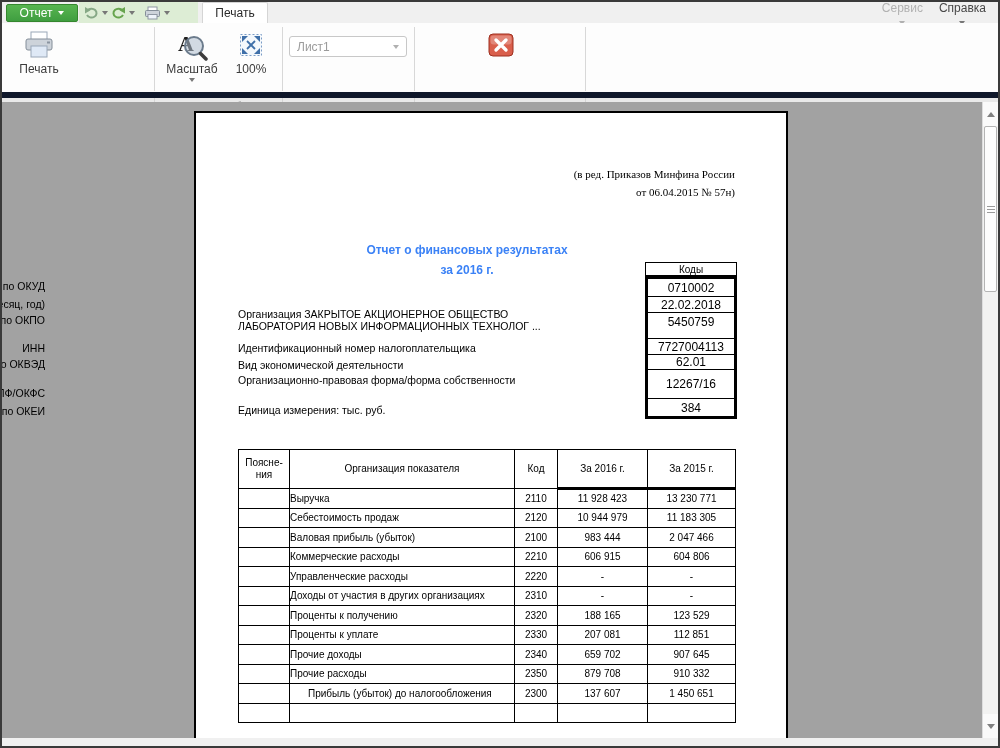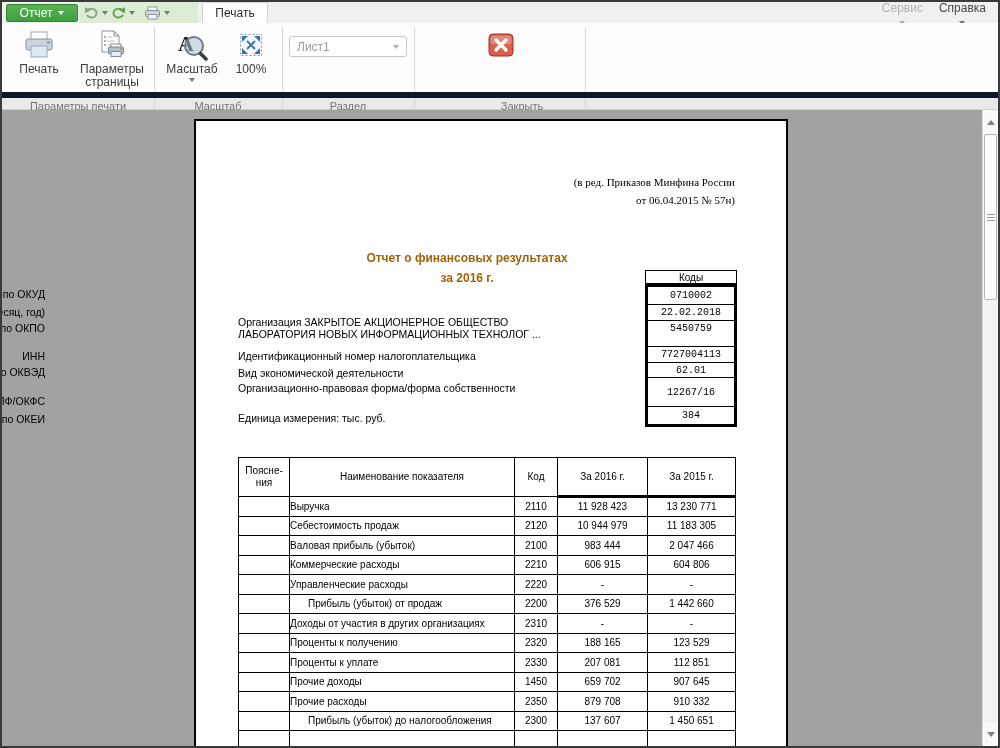--- a/index.html
+++ b/index.html
@@ -39,28 +39,28 @@
   .combo{
     position:absolute;left:287px;top:13px;width:118px;height:21px;background:#fff;
     border:1px solid #c8c8c8;border-radius:3px;display:flex;align-items:center;
     padding:0 7px;font-size:12px;color:#9b9b9b;justify-content:space-between;
   }
   
   .groupbar{position:absolute;left:0;top:90px;width:996px;height:18px;background:#e9e9e9;border-top:6px solid #0f172a;border-bottom:1px solid #cfcfcf;font-size:11px;color:#757575;}
   .gl{position:absolute;top:0;height:16px;display:flex;align-items:center;justify-content:center;}
   .gsep{position:absolute;top:0;width:1px;height:18px;background:#d4d4d4;}
   
-  .viewport{position:absolute;left:0;top:108px;width:996px;height:636px;background:#a2a2a2;overflow:hidden;}
+  .viewport{position:absolute;left:0;top:100px;width:996px;height:636px;background:#a2a2a2;overflow:hidden;}
   .page{position:absolute;left:192px;top:9px;width:594px;height:1000px;background:#fff;border:2px solid #000;}
   .note{position:absolute;right:51px;font-family:"Liberation Serif",serif;font-size:11px;color:#000;text-align:right;}
-  .doc-title{position:absolute;left:42px;width:458px;text-align:center;font-size:12px;font-weight:bold;color:#a16207;}
+  .doc-title{position:absolute;left:42px;width:458px;text-align:center;font-size:12px;font-weight:bold;color:#3b82f6;}
   .leftlbl{position:absolute;left:42px;font-size:10.5px;color:#000;line-height:12px;}
   .codes-header{position:absolute;left:449px;top:149px;width:92px;height:14px;border:1px solid #000;display:flex;align-items:center;justify-content:center;font-size:10px;}
   .codes-box{position:absolute;left:449px;top:163px;width:92px;border:3px solid #000;}
-  .codes-row{border-bottom:1px solid #000;display:flex;justify-content:center;font-size:10px;font-family:Liberation Mono, monospace;}
+  .codes-row{border-bottom:1px solid #000;display:flex;justify-content:center;font-size:12px;}
   .codes-row:last-child{border-bottom:none;}
   .codes-labels{position:absolute;}
   .code-lbl{position:absolute;right:151px;width:300px;text-align:right;font-size:10.5px;}
   
   table.fin{position:absolute;left:42px;top:336px;border-collapse:collapse;table-layout:fixed;width:497px;font-size:10px;color:#000;}
   table.fin th,table.fin td{border:1px solid #000;padding:0;overflow:hidden;}
   table.fin th{height:39px;font-weight:normal;text-align:center;vertical-align:middle;white-space:pre-line;line-height:12px;}
   table.fin td{height:19.5px;vertical-align:middle;}
   td.c-name{text-align:left;padding-left:6px;}
   td.c-name.indent{padding-left:18px;}
@@ -129,39 +129,20 @@
     <div class="rbtn" style="left:8px;width:58px;">
       <span class="icon">
         <svg width="34" height="30" viewBox="0 0 34 30">
           <rect x="9" y="2" width="16" height="8" fill="#ffffff" stroke="#9aa7b8"></rect>
           <rect x="4" y="9" width="26" height="11" rx="2" fill="#cdd3da" stroke="#848e99"></rect>
           <rect x="9" y="16" width="16" height="11" fill="#dfe9f6" stroke="#9aa7b8"></rect>
           <rect x="25" y="11.5" width="3" height="2" fill="#8a94a0"></rect>
         </svg>
       </span>
       <span class="lbl">Печать</span>
-    </div>
-    <div class="rbtn" style="left:68px;width:84px;">
-      <span class="icon">
-        <svg width="32" height="30" viewBox="0 0 32 30">
-          <path d="M6 1 h12 l5 5 v16 h-17 z" fill="#ffffff" stroke="#8a94a0"></path>
-          <path d="M18 1 l5 5 h-5 z" fill="#dfe5ec" stroke="#8a94a0"></path>
-          <rect x="8" y="6" width="2" height="2" fill="#a6b0bc"></rect>
-            <rect x="11.5" y="6.5" width="5" height="1" fill="#b9c2cc"></rect>
-          <rect x="8" y="10" width="2" height="2" fill="#a6b0bc"></rect>
-            <rect x="11.5" y="10.5" width="7" height="1" fill="#b9c2cc"></rect>
-          <rect x="8" y="14" width="2" height="2" fill="#a6b0bc"></rect>
-            <rect x="11.5" y="14.5" width="6" height="1" fill="#b9c2cc"></rect>
-          <rect x="15" y="14" width="10" height="3.5" fill="#ffffff" stroke="#848e99"></rect>
-          <rect x="12.5" y="17" width="15" height="7" rx="1.5" fill="#b9bfc7" stroke="#7a838c"></rect>
-          <rect x="15" y="21.5" width="10" height="5" fill="#e6edf6" stroke="#848e99"></rect>
-          <circle cx="25.5" cy="19" r="0.9" fill="#5d9e52"></circle>
-        </svg>
-      </span>
-      <span class="lbl" style="width:78px;">Параметры страницы</span>
     </div>
     <div class="rsep" style="left:152px;"></div>
     <div class="rbtn" style="left:158px;width:64px;">
       <span class="icon">
         <svg width="32" height="32" viewBox="0 0 32 32">
           <text x="2" y="22" font-family="Liberation Serif, serif" font-size="22" font-weight="bold" fill="#1f1f1f">A</text>
           <circle cx="18" cy="17" r="9" fill="rgba(175,190,205,0.55)" stroke="#6b7b8c" stroke-width="2"></circle>
           <line x1="24.5" y1="24.5" x2="30" y2="30" stroke="#3c3c3c" stroke-width="3.5" stroke-linecap="round"></line>
         </svg>
       </span>
@@ -252,21 +233,21 @@
           <col style="width:51px;">
             <col style="width:225px;">
             <col style="width:43px;">
             <col style="width:90px;">
             <col style="width:88px;">
         </colgroup>
         <thead id="finHead">
             <tr>
               <th>Поясне-
 ния</th>
-              <th>Наименование показателя</th>
+              <th>Организация показателя</th>
               <th>Код</th>
               <th>За 2016 г.</th>
               <th>За 2015 г.</th>
             </tr>
           </thead>
         <tbody id="finBody">
             <tr class="first">
               <td class="c-expl"></td>
               <td class="c-name">Выручка</td>
               <td class="c-code">2110</td>
@@ -296,27 +277,20 @@
             </tr>
             <tr>
               <td class="c-expl"></td>
               <td class="c-name">Управленческие расходы</td>
               <td class="c-code">2220</td>
               <td class="v16">-</td>
               <td class="v15">-</td>
             </tr>
             <tr>
               <td class="c-expl"></td>
-              <td class="c-name indent">Прибыль (убыток) от продаж</td>
-              <td class="c-code">2200</td>
-              <td class="v16">376 529</td>
-              <td class="v15">1 442 660</td>
-            </tr>
-            <tr>
-              <td class="c-expl"></td>
               <td class="c-name">Доходы от участия в других организациях</td>
               <td class="c-code">2310</td>
               <td class="v16">-</td>
               <td class="v15">-</td>
             </tr>
             <tr>
               <td class="c-expl"></td>
               <td class="c-name">Проценты к получению</td>
               <td class="c-code">2320</td>
               <td class="v16">188 165</td>
@@ -325,21 +299,21 @@
             <tr>
               <td class="c-expl"></td>
               <td class="c-name">Проценты к уплате</td>
               <td class="c-code">2330</td>
               <td class="v16">207 081</td>
               <td class="v15">112 851</td>
             </tr>
             <tr>
               <td class="c-expl"></td>
               <td class="c-name">Прочие доходы</td>
-              <td class="c-code">1450</td>
+              <td class="c-code">2340</td>
               <td class="v16">659 702</td>
               <td class="v15">907 645</td>
             </tr>
             <tr>
               <td class="c-expl"></td>
               <td class="c-name">Прочие расходы</td>
               <td class="c-code">2350</td>
               <td class="v16">879 708</td>
               <td class="v15">910 332</td>
             </tr>

